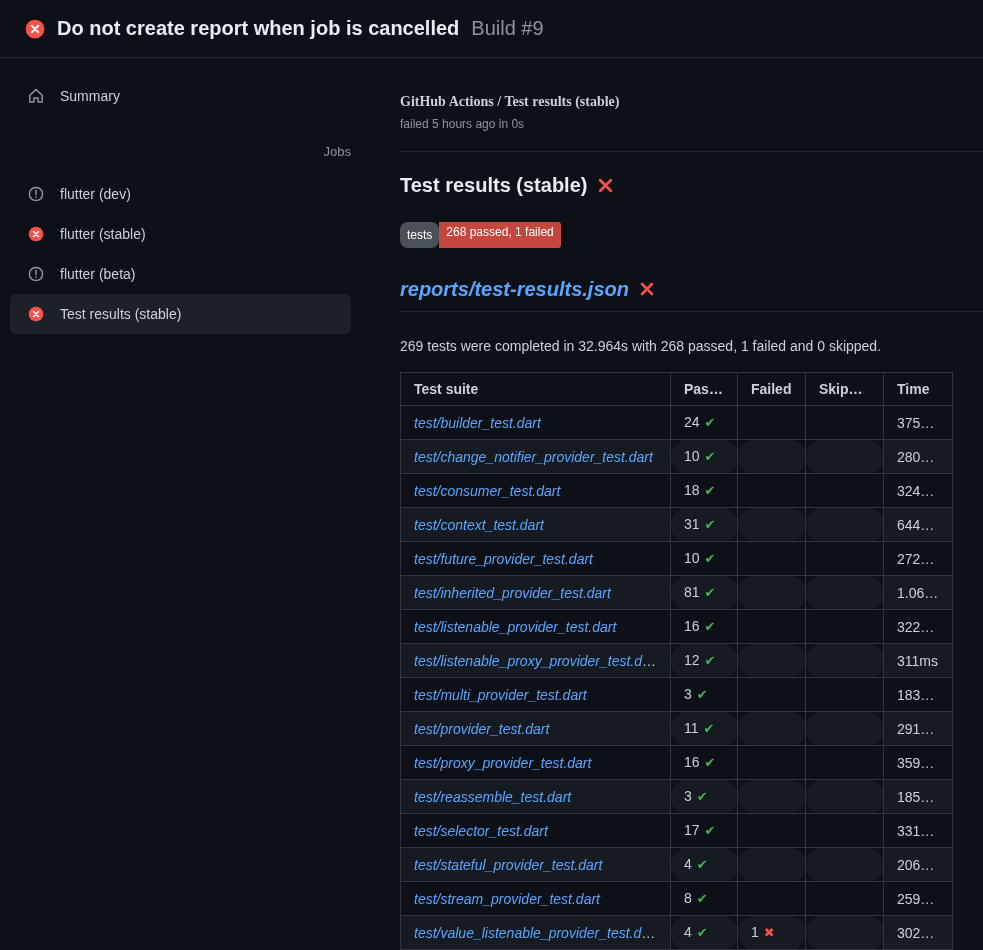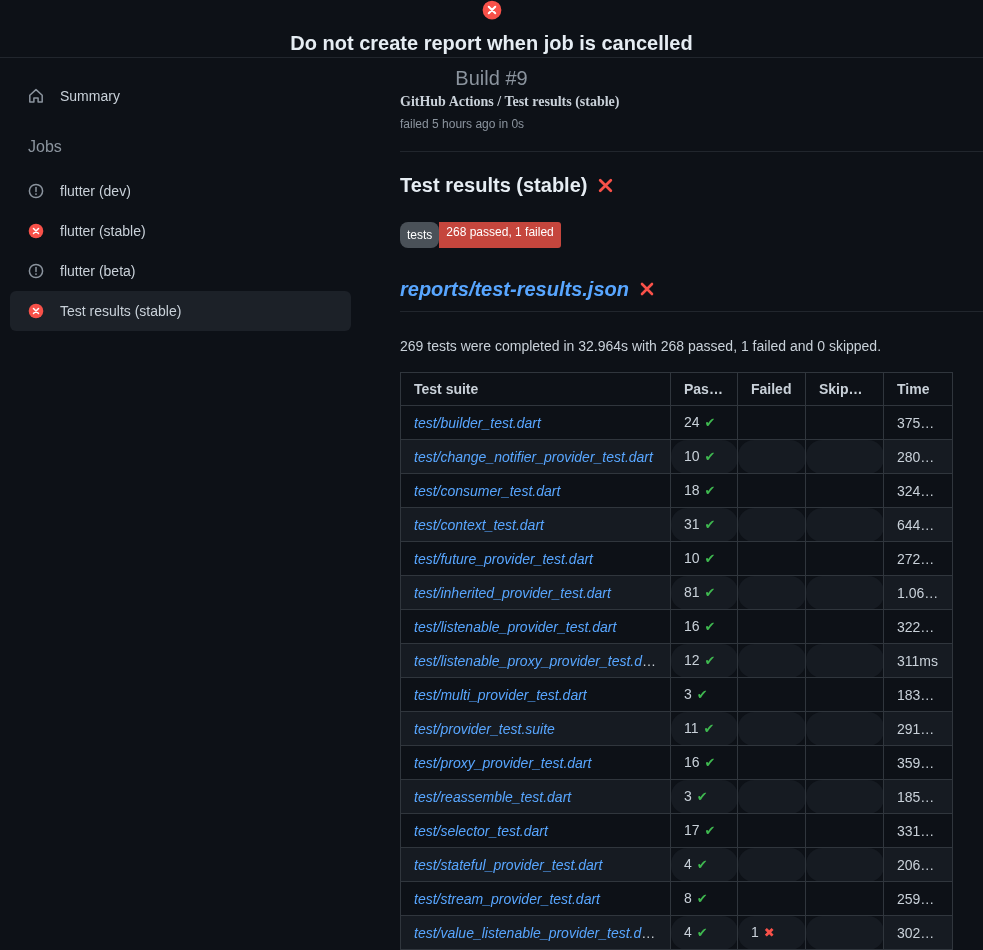--- a/index.html
+++ b/index.html
@@ -10,39 +10,38 @@
     font-family: "Liberation Sans", sans-serif;
     font-size: 14px;
   }
   a { color: var(--link, #58a6ff); text-decoration: none; font-style: italic; }
 
   
   .topbar {
     display: flex; align-items: center; gap: 12px;
     height: 57px; padding: 0 25px;
     border-bottom: 1px solid var(--border, #21262d);
-    flex-direction: column;
   }
   .topbar .status-icon { display: flex; flex: none; }
   .run-title { font-size: 20px; font-weight: 700; color: var(--text-bright, #e6edf3); margin: 0; white-space: nowrap; }
   .run-build { font-size: 20px; color: var(--muted, #8b949e); white-space: nowrap; }
 
   
   .layout { display: flex; align-items: flex-start; }
 
   
   .sidebar { width: 375px; flex: none; padding: 18px 24px 0 10px; box-sizing: border-box; }
   .side-item {
     display: flex; align-items: center; gap: 16px;
     height: 40px; padding: 0 18px; border-radius: 6px;
     color: var(--text, #c9d1d9); cursor: pointer; font-size: 14px;
   }
   .side-item.selected { background: var(--selected-bg, #1c2128); }
   .side-item .icon { display: flex; width: 16px; flex: none; justify-content: center; }
-  .side-section-label { font-size: 16px; color: var(--muted, #8b949e); margin: 22px 0 15px 18px; }
+  .side-section-label { font-size: 13px; color: var(--muted, #8b949e); margin: 28px 0 15px 18px; text-align: right; }
 
   
   .main { flex: 1; min-width: 0; padding: 34px 0 0 25px; }
   .crumb { font-weight: 700; font-size: 14px; line-height: 20px; font-family: Liberation Serif, serif; }
   .status-line { font-size: 12px; color: var(--muted, #8b949e); margin-top: 4px; line-height: 16px; }
   .divider { border: none; border-top: 1px solid var(--border, #21262d); margin: 19px 0 0; }
 
   .section-title {
     display: flex; align-items: center; gap: 10px;
     font-size: 20px; font-weight: 700; color: var(--text-bright, #e6edf3);
@@ -267,21 +266,21 @@
               <td class="time-cell">311ms</td>
             </tr>
             <tr>
               <td class="suite-cell"><a class="suite-link" href="#">test/multi_provider_test.dart</a></td>
               <td class="num-cell"><span class="num">3</span><span class="mark pass">✔</span></td>
               <td class="num-cell"></td>
               <td class="num-cell"></td>
               <td class="time-cell">183ms</td>
             </tr>
             <tr>
-              <td class="suite-cell"><a class="suite-link" href="#">test/provider_test.suite</a></td>
+              <td class="suite-cell"><a class="suite-link" href="#">test/provider_test.dart</a></td>
               <td class="num-cell"><span class="num">11</span><span class="mark pass">✔</span></td>
               <td class="num-cell"></td>
               <td class="num-cell"></td>
               <td class="time-cell">291ms</td>
             </tr>
             <tr>
               <td class="suite-cell"><a class="suite-link" href="#">test/proxy_provider_test.dart</a></td>
               <td class="num-cell"><span class="num">16</span><span class="mark pass">✔</span></td>
               <td class="num-cell"></td>
               <td class="num-cell"></td>

